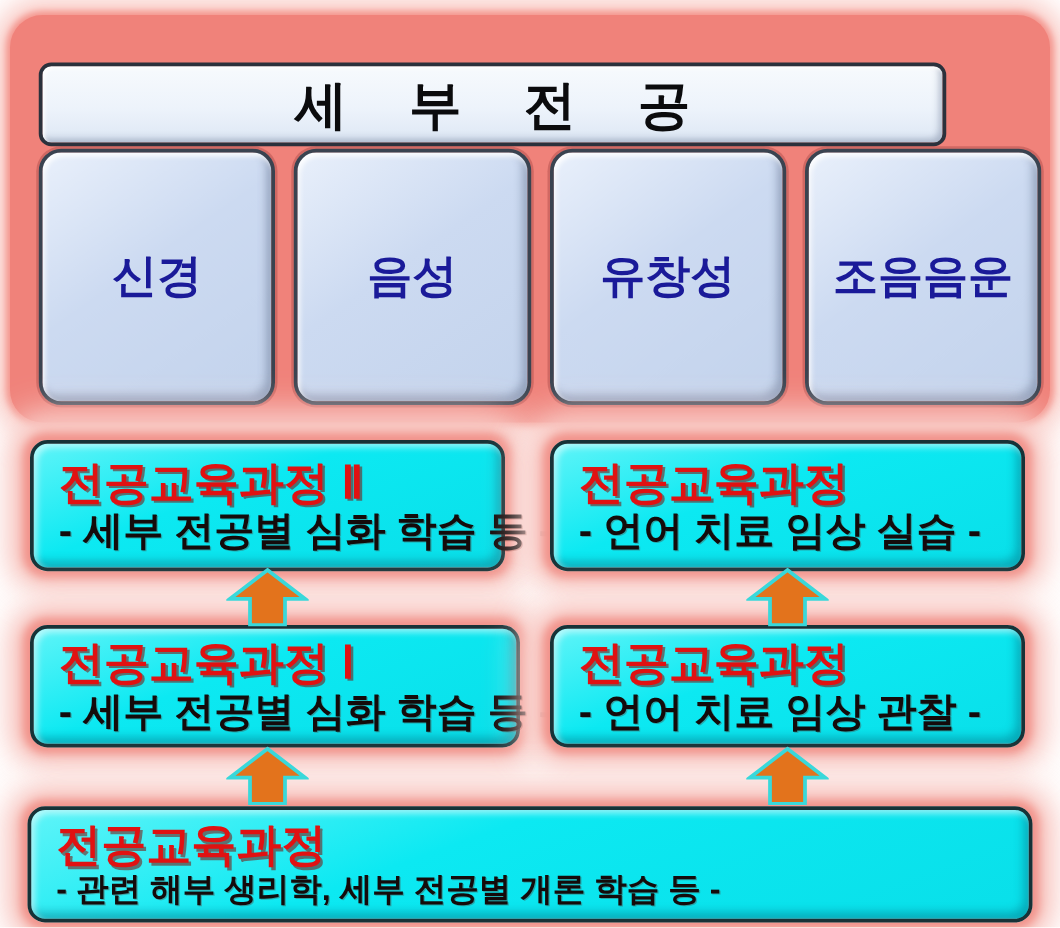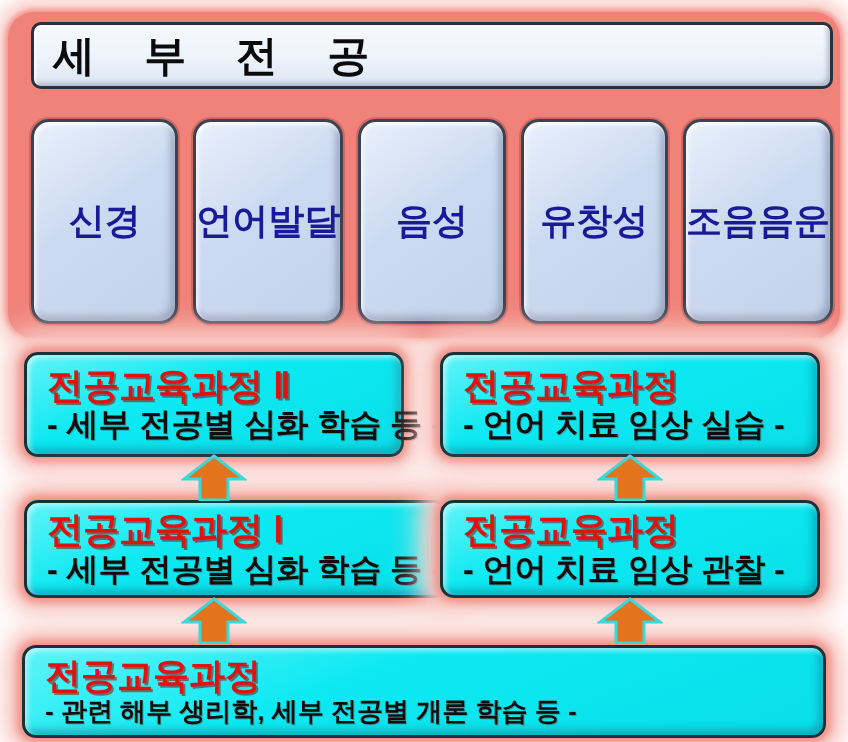--- a/index.html
+++ b/index.html
@@ -6,25 +6,25 @@
   body{font-family:"Liberation Sans",sans-serif;}
   .canvas{position:relative;width:848px;height:742px;background:#ffffff;overflow:hidden;}
 
   
   .top-panel{
     position:absolute;left:8px;top:12px;width:832px;height:326px;
     background:#f0827a;border-radius:26px;
     box-shadow:0 0 5px 3px #f4968e, 0 0 16px 11px #facfca, 0 0 26px 18px rgba(253,236,234,.9);
   }
   .header-box{
-    position:absolute;left:23px;top:10px;width:802px;height:67px;
+    position:absolute;left:23px;top:38px;width:726px;height:67px;
     background:linear-gradient(180deg,#f7fafd 0%,#edf3fb 55%,#dde7f4 100%);
     border:3px solid #2b313c;border-radius:10px;
     box-shadow:inset 2px 2px 3px rgba(255,255,255,.95), inset -3px -3px 5px rgba(110,125,150,.45);
-    display:flex;align-items:center;justify-content:flex-start;box-sizing:border-box;
+    display:flex;align-items:center;justify-content:center;box-sizing:border-box;
   }
   .header-box span{
     font-size:42px;font-weight:bold;color:#0b0b0d;
     letter-spacing:.45em;text-indent:.45em;white-space:nowrap;
   }
   .spec-row{
     position:absolute;left:23px;top:107px;width:802px;height:205px;
     display:flex;gap:15px;
   }
   .spec-box{
@@ -43,21 +43,21 @@
     position:absolute;box-sizing:border-box;z-index:2;
     background:linear-gradient(160deg,#5ff4f8 0%,#0ce9f2 40%,#09dfe9 100%);
     border:3px solid #173237;border-radius:14px;
     box-shadow:0 0 7px 5px #f1938b, 0 0 18px 13px #f7c0ba, 0 0 30px 22px rgba(252,226,223,.85),
                inset 3px 3px 5px rgba(255,255,255,.55),
                inset -4px -5px 8px rgba(0,105,125,.45);
     display:flex;flex-direction:column;align-items:flex-start;justify-content:center;padding-left:20px;
   }
   .pos-l1{left:24px;top:352px;width:380px;height:105px;}
   .pos-r1{left:440px;top:352px;width:380px;height:105px;}
-  .pos-l2{left:24px;top:500px;width:424px;height:98px;}
+  .pos-l2{left:24px;top:500px;width:392px;height:98px;}
   .pos-r2{left:440px;top:500px;width:380px;height:98px;}
   .pos-bottom{left:22px;top:645px;width:804px;height:93px;}
   .course-title{
     font-size:36px;font-weight:bold;color:#e01212;line-height:1.12;
     text-shadow:2px 2px 0 rgba(125,15,8,.55);white-space:nowrap;
   }
   .course-sub{
     font-size:32px;font-weight:bold;color:#140b0b;line-height:1.15;
     text-shadow:1px 1px 0 rgba(100,20,10,.30);white-space:nowrap;
   }
@@ -76,23 +76,20 @@
 
 <div class="canvas">
 
   <div class="top-panel">
     <div class="header-box">
       <span>세 부 전 공</span>
     </div>
     <div class="spec-row">
       <div class="spec-box">
         <span>신경</span>
-      </div>
-      <div class="spec-box">
-        <span>언어발달</span>
       </div>
       <div class="spec-box">
         <span>음성</span>
       </div>
       <div class="spec-box">
         <span>유창성</span>
       </div>
       <div class="spec-box">
         <span>조음음운</span>
       </div>

